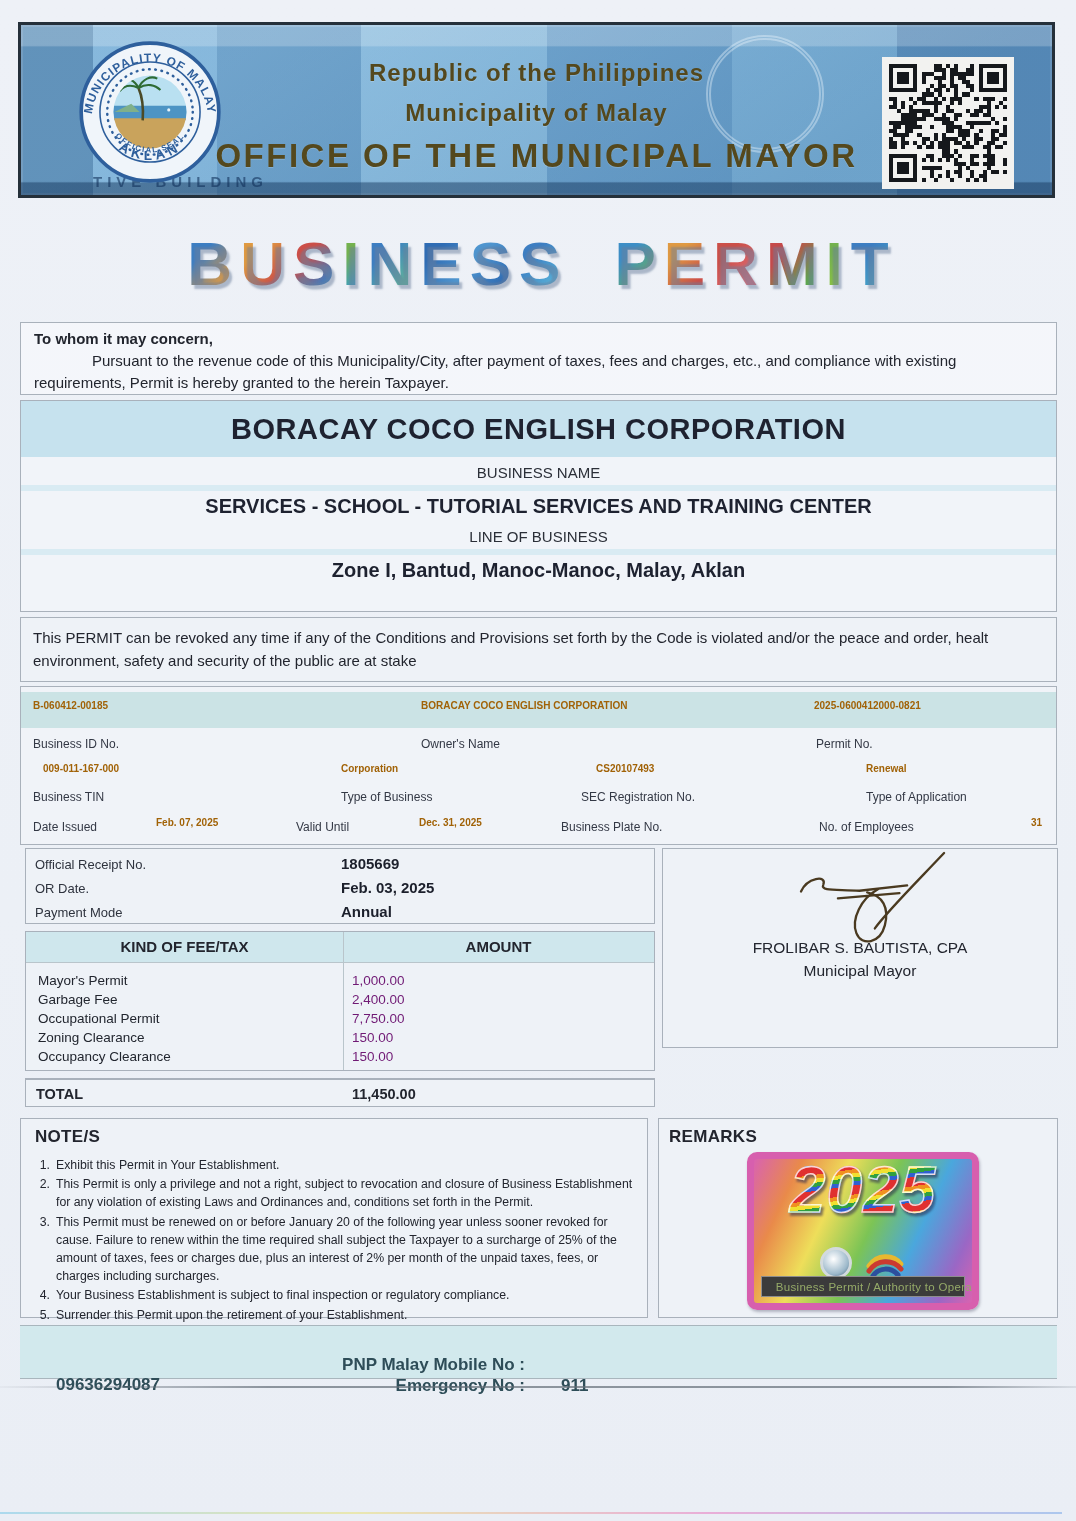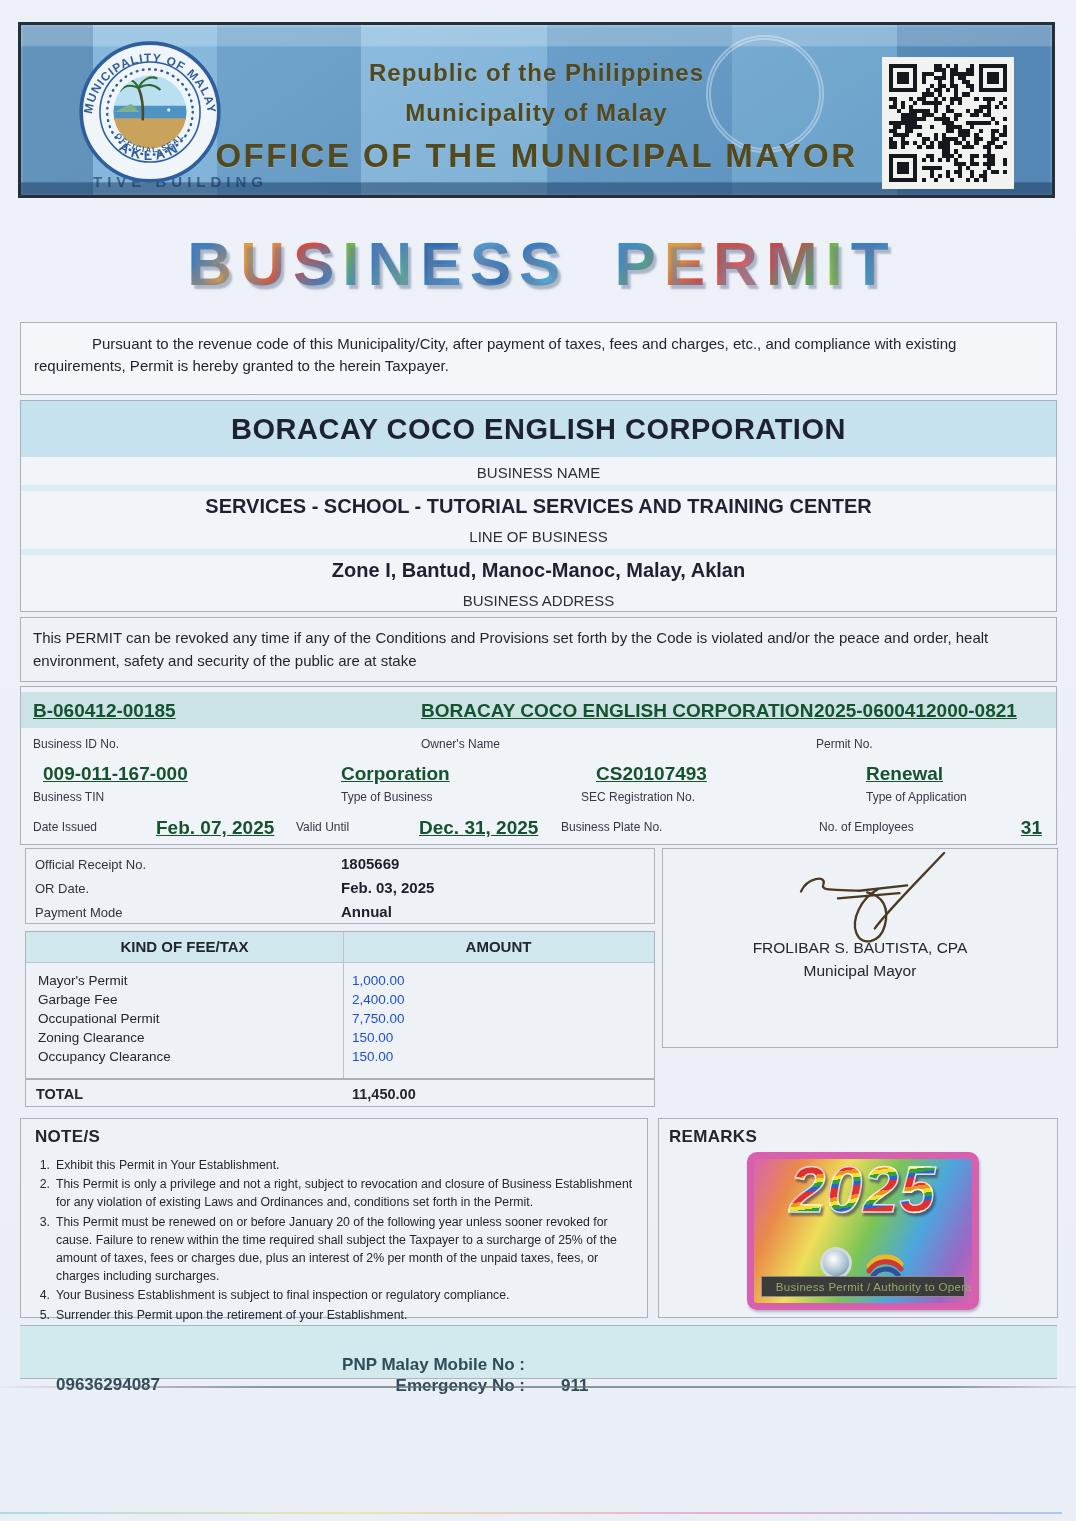--- a/index.html
+++ b/index.html
@@ -55,38 +55,38 @@
   .biz-value { font-size:20px; font-weight:800; height:30px; padding-top:4px; color:#1e2230; }
 
   
   .revbox { position:absolute; left:20px; top:617px; width:1037px; height:65px;
         border:1px solid #a9b1bb; background:#eef2f7; padding:8px 12px; font-size:15px; line-height:1.55; }
 
   
   .details { position:absolute; left:20px; top:686px; width:1037px; height:159px;
         border:1px solid #a9b1bb; background:#f0f3f8; }
   .det-band { position:absolute; left:0; right:0; top:5px; height:36px; background:#cbe3e5; }
-  .dv { position:absolute; font-weight:800; font-size:19px; color:#14532d; white-space:nowrap;text-decoration:underline; }
+  .dv { position:absolute; font-weight:800; font-size:10px; color:#a16207; white-space:nowrap; }
   .dl { position:absolute; font-size:12px; color:#333845; white-space:nowrap; }
 
   
   .orbox { position:absolute; left:25px; top:848px; width:630px; height:76px;
         border:1px solid #a9b1bb; background:#eef2f7; }
   .or-label { position:absolute; left:9px; font-size:13px; color:#2e333e; }
   .or-value { position:absolute; left:315px; font-weight:800; font-size:15px; color:#1b1f2b; }
 
-  .feebox { position:absolute; left:25px; top:931px; width:630px; height:176px;
+  .feebox { position:absolute; left:25px; top:931px; width:630px; height:140px;
         border:1px solid #a9b1bb; background:#eef2f7; }
   .fee-head { position:absolute; left:0; right:0; top:0; height:31px; background:#cfe7ed;
         border-bottom:1px solid #b9c5cb; }
   .fee-h1 { position:absolute; left:0; width:317px; top:6px; text-align:center; font-weight:800; font-size:15px; }
   .fee-h2 { position:absolute; left:317px; right:0; top:6px; text-align:center; font-weight:800; font-size:15px; }
   .fee-vline { position:absolute; left:317px; top:0; bottom:0; width:1px; background:#b9c5cb; }
   .fee-name { position:absolute; left:12px; font-size:13.5px; color:#22262f; white-space:nowrap; }
-  .fee-amt { position:absolute; left:326px; font-size:13.5px; color:#1d4ed8; white-space:nowrap; }
+  .fee-amt { position:absolute; left:326px; font-size:13.5px; color:#701a75; white-space:nowrap; }
 
   .totalbox { position:absolute; left:25px; top:1078px; width:630px; height:29px;
         border:1px solid #a9b1bb; border-top-width:2px; background:#eef2f7; }
   .total-label { position:absolute; left:10px; top:6px; font-weight:800; font-size:14.5px; }
   .total-amt { position:absolute; left:326px; top:6px; font-weight:800; font-size:14.5px; }
 
   
   .sigbox { position:absolute; left:662px; top:848px; width:396px; height:200px;
         border:1px solid #a9b1bb; background:#eef2f7; }
   .sig { position:absolute; left:98px; top:-4px; width:200px; height:110px; }
@@ -488,32 +488,32 @@
           <rect x="82.75862068965517" y="6.896551724137931" width="10.344827586206897" height="10.344827586206897"></rect>
           <rect x="0" y="75.86206896551724" width="24.137931034482758" height="24.137931034482758"></rect>
           <rect fill="#f2f2f0" x="3.4482758620689653" y="79.3103448275862" width="17.241379310344826" height="17.241379310344826"></rect>
           <rect x="6.896551724137931" y="82.75862068965517" width="10.344827586206897" height="10.344827586206897"></rect>
         </svg></div>
   </div>
 
   <div class="permit-title"><span class="tletter" style="background: linear-gradient(135deg, rgb(61, 126, 194) 35%, rgb(224, 154, 66) 78%) text;">B</span><span class="tletter" style="background: linear-gradient(135deg, rgb(224, 154, 66) 35%, rgb(204, 79, 72) 78%) text;">U</span><span class="tletter" style="background: linear-gradient(135deg, rgb(204, 79, 72) 35%, rgb(61, 126, 194) 78%) text;">S</span><span class="tletter" style="background: linear-gradient(135deg, rgb(116, 178, 78) 35%, rgb(61, 158, 194) 78%) text;">I</span><span class="tletter" style="background: linear-gradient(135deg, rgb(61, 126, 194) 35%, rgb(92, 184, 158) 78%) text;">N</span><span class="tletter" style="background: linear-gradient(135deg, rgb(47, 108, 180) 35%, rgb(79, 149, 207) 78%) text;">E</span><span class="tletter" style="background: linear-gradient(135deg, rgb(79, 149, 207) 35%, rgb(47, 108, 180) 78%) text;">S</span><span class="tletter" style="background: linear-gradient(135deg, rgb(61, 126, 194) 35%, rgb(86, 174, 216) 78%) text;">S</span><span class="tspace"></span><span class="tletter" style="background: linear-gradient(135deg, rgb(61, 142, 198) 35%, rgb(106, 176, 96) 78%) text;">P</span><span class="tletter" style="background: linear-gradient(135deg, rgb(224, 154, 66) 35%, rgb(204, 79, 72) 78%) text;">E</span><span class="tletter" style="background: linear-gradient(135deg, rgb(204, 79, 72) 35%, rgb(224, 112, 122) 78%) text;">R</span><span class="tletter" style="background: linear-gradient(135deg, rgb(198, 74, 74) 35%, rgb(92, 168, 78) 78%) text;">M</span><span class="tletter" style="background: linear-gradient(135deg, rgb(116, 178, 78) 35%, rgb(140, 198, 63) 78%) text;">I</span><span class="tletter" style="background: linear-gradient(135deg, rgb(61, 126, 194) 35%, rgb(70, 168, 200) 78%) text;">T</span></div>
 
   <div class="intro">
+    <div class="salutation">To whom it may concern,</div>
     <p>Pursuant to the revenue code of this Municipality/City, after payment of taxes, fees and charges, etc., and compliance with existing requirements, Permit is hereby granted to the herein Taxpayer.</p>
   </div>
 
   <div class="bizbox">
     <div class="biz-band1">BORACAY COCO ENGLISH CORPORATION</div>
     <div class="biz-label">BUSINESS NAME</div>
     <div class="biz-stripe"></div>
     <div class="biz-value">SERVICES - SCHOOL - TUTORIAL SERVICES AND TRAINING CENTER</div>
     <div class="biz-label">LINE OF BUSINESS</div>
     <div class="biz-stripe"></div>
     <div class="biz-value">Zone I, Bantud, Manoc-Manoc, Malay, Aklan</div>
-    <div class="biz-label">BUSINESS ADDRESS</div>
   </div>
 
   <div class="revbox">This PERMIT can be revoked any time if any of the Conditions and Provisions set forth by the Code is violated and/or the peace and order, healt environment, safety and security of the public are at stake</div>
 
   <div class="details">
     <div class="det-band"></div>
     <span class="dv" style="left:12px;top:13px;">B-060412-00185</span>
     <span class="dv" style="left:400px;top:13px;">BORACAY COCO ENGLISH CORPORATION</span>
     <span class="dv" style="left:793px;top:13px;">2025-0600412000-0821</span>
     <span class="dl" style="left:12px;top:50px;">Business ID No.</span>

